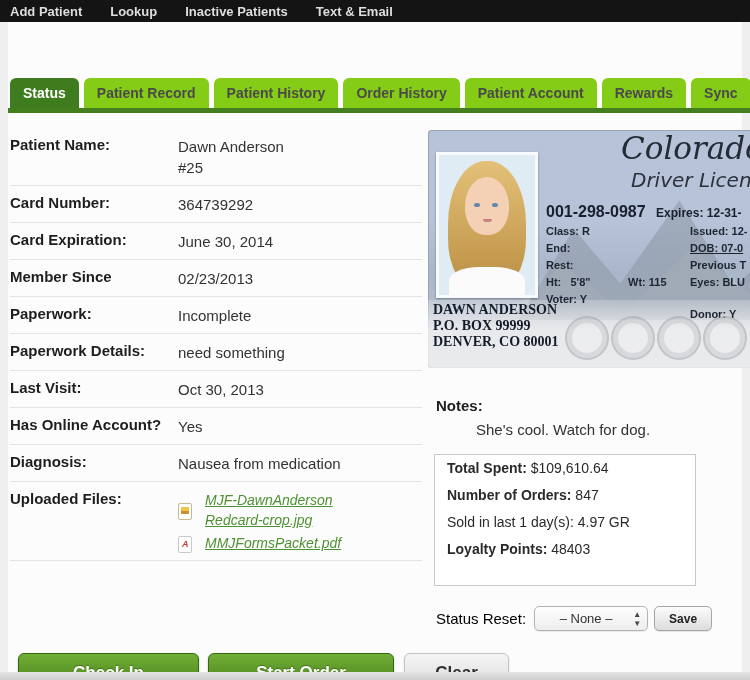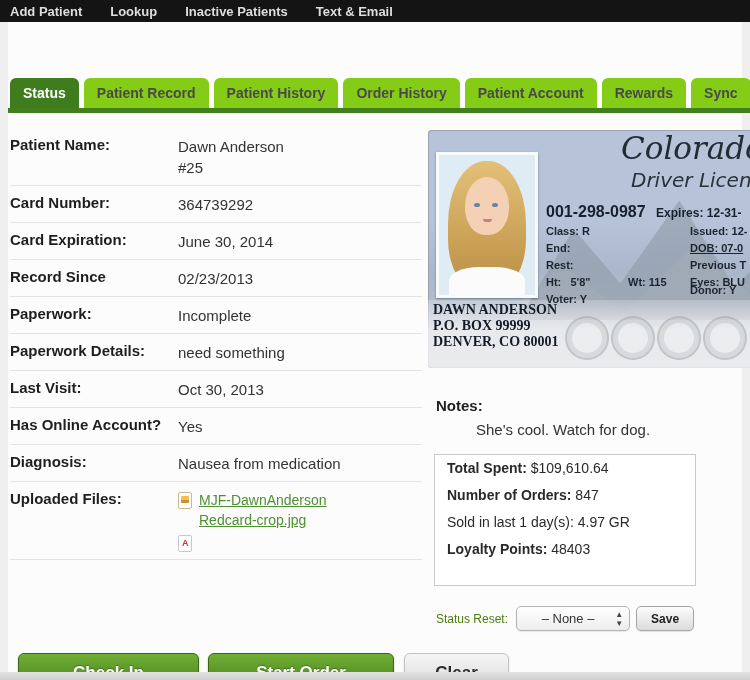--- a/index.html
+++ b/index.html
@@ -20,21 +20,21 @@
     padding:7px 13px 8px 13px; border-radius:6px 6px 0 0; white-space:nowrap; cursor:pointer; }
   .tab.active { background:#3e7c1d; color:#fff; }
   .greenbar { position:absolute; left:0; top:86px; width:742px; height:5px; background:#447f1e; }
 
   
   .fields { position:absolute; left:2px; top:106px; width:412px; }
   .frow { display:flex; border-bottom:1px solid #e4e4e4; padding:8px 0 7px 0; }
   .flabel { width:168px; font-weight:bold; font-size:15px; color:#1e1e1e; flex:none; }
   .fvalue { font-size:15px; color:#333; white-space:pre-line; line-height:21px; }
   .filelist { display:flex; flex-direction:column; gap:3px; }
-  .filelink { display:flex; gap:7px; align-items:flex-start; text-decoration:none; cursor:pointer; }
+  .filelink { display:flex; gap:13px; align-items:center; text-decoration:none; cursor:pointer;font-style:italic; }
   .filelink .fname { color:#4e9132; font-size:14px; text-decoration:underline; white-space:pre-line; line-height:20px; }
   .ficon { width:14px; height:17px; background:#fff; border:1px solid #c9b98f; border-radius:2px; position:relative; flex:none; margin-top:2px; }
   .ficon.img::after { content:""; position:absolute; left:2px; top:3px; width:8px; height:7px; background:linear-gradient(#f0c24a 60%, #c98f35 60%); border-radius:1px; }
   .ficon.pdf { border-color:#c9c9c9; }
   .ficon.pdf::after { content:"A"; position:absolute; left:3px; top:2px; font-size:9px; font-weight:bold; color:#c23b2e; }
 
   
   .license-wrap { position:absolute; left:420px; top:108px; width:330px; height:240px; overflow:hidden; }
   .license { position:absolute; left:0; top:0; width:400px; height:238px; border-radius:4px;
     background:linear-gradient(#b6c3d8 0 38%, #aab7cb 60%, #c3cad2 100%); box-shadow:0 0 0 1px #9aa3b0 inset; overflow:hidden; }
@@ -72,21 +72,21 @@
 
   
   .stats { position:absolute; left:426px; top:432px; width:262px; height:132px;
     background:#fff; border:1px solid #c9c9c9; padding:0 12px; }
   .srow { font-size:14px; color:#2a2a2a; line-height:27px; white-space:nowrap; }
   .srow .slabel { font-weight:bold; }
   .srow.plain .slabel { font-weight:normal; }
 
   
   .reset-row { position:absolute; left:428px; top:584px; display:flex; align-items:center; }
-  .reset-label { font-size:12px; color:#4d7c0f; margin-right:8px; }
+  .reset-label { font-size:15px; color:#000000; margin-right:8px; }
   .mac-select { width:114px; height:25px; border:1px solid #b3b3b3; border-radius:5px;
     background:linear-gradient(#ffffff, #ededed); display:flex; align-items:center;
     justify-content:center; position:relative; cursor:pointer; box-shadow:0 1px 1px rgba(0,0,0,.08); }
   .mac-select .sel-text { font-size:13px; color:#333; margin-right:10px; }
   .mac-select .arrows { position:absolute; right:6px; top:3px; font-size:8px; line-height:9px; color:#444; text-align:center; }
   .save-btn { margin-left:6px; width:58px; height:25px; border:1px solid #a6a6a6; border-radius:5px;
     background:linear-gradient(#fcfcfc, #dcdcdc); font-weight:bold; font-size:12px; color:#222;
     cursor:pointer; box-shadow:0 1px 1px rgba(0,0,0,.1); font-family:"Liberation Sans", sans-serif; }
 
   
@@ -137,21 +137,21 @@
       </div>
       <div class="frow">
         <div class="flabel">Card Number:</div>
         <div class="fvalue">364739292</div>
       </div>
       <div class="frow">
         <div class="flabel">Card Expiration:</div>
         <div class="fvalue">June 30, 2014</div>
       </div>
       <div class="frow">
-        <div class="flabel">Record Since</div>
+        <div class="flabel">Member Since</div>
         <div class="fvalue">02/23/2013</div>
       </div>
       <div class="frow">
         <div class="flabel">Paperwork:</div>
         <div class="fvalue">Incomplete</div>
       </div>
       <div class="frow">
         <div class="flabel">Paperwork Details:</div>
         <div class="fvalue">need something</div>
       </div>
@@ -170,20 +170,21 @@
       <div class="frow">
         <div class="flabel">Uploaded Files:</div>
         <div class="filelist">
           <a class="filelink">
             <span class="ficon img"></span>
             <span class="fname">MJF-DawnAnderson
 Redcard-crop.jpg</span>
           </a>
           <a class="filelink">
             <span class="ficon pdf"></span>
+            <span class="fname">MMJFormsPacket.pdf</span>
           </a>
         </div>
       </div>
     </div>
 
     <div class="license-wrap">
       <div class="license">
         <div class="mtn2"></div>
         <div class="mtn1"></div>
         <div class="lic-bottom"></div>
@@ -196,21 +197,21 @@
         <div class="lic-field" style="left:118px; top:95px;">Class: R</div>
         <div class="lic-field" style="left:262px; top:95px;">Issued: 12-</div>
         <div class="lic-field" style="left:118px; top:112px;">End:</div>
         <div class="lic-field" style="left:262px; top:112px;text-decoration:underline;">DOB: 07-0</div>
         <div class="lic-field" style="left:118px; top:129px;">Rest:</div>
         <div class="lic-field" style="left:262px; top:129px;">Previous T</div>
         <div class="lic-field" style="left:118px; top:146px;">Ht:   5'8"</div>
         <div class="lic-field" style="left:200px; top:146px;">Wt: 115</div>
         <div class="lic-field" style="left:262px; top:146px;">Eyes: BLU</div>
         <div class="lic-field" style="left:118px; top:163px;">Voter: Y</div>
-        <div class="lic-field" style="left:262px; top:154px;">Donor: Y</div>
+        <div class="lic-field" style="left:262px; top:178px;">Donor: Y</div>
         <div class="photo">
           <div class="hair"></div>
           <div class="face">
             <div class="feye" style="left:9px;"></div>
             <div class="feye" style="left:27px;"></div>
             <div class="fmouth"></div>
           </div>
           <div class="shirt"></div>
         </div>
         <div class="lic-name">DAWN ANDERSON

